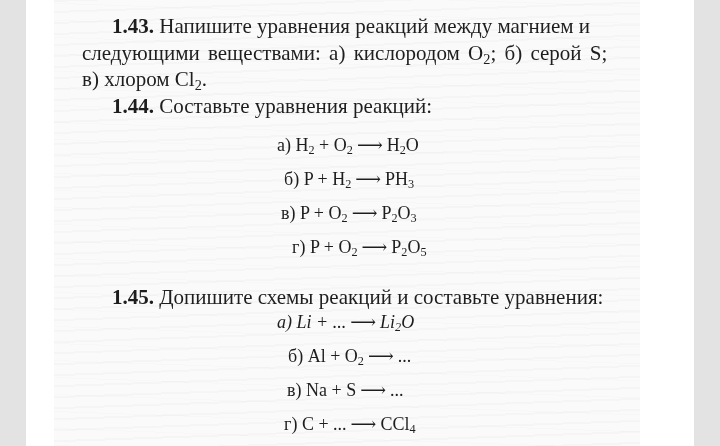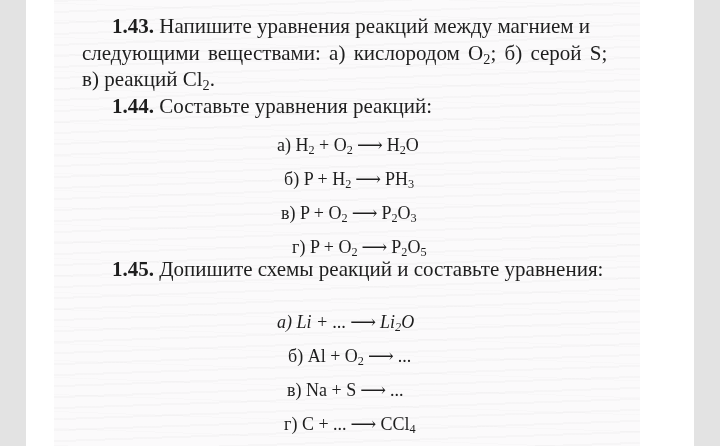--- a/index.html
+++ b/index.html
@@ -23,35 +23,35 @@
 <div class="scan"></div>
 
 <div class="line" style="left:112px;top:14px;text-align:right;">
   <span class="num">1.43.</span>
   <span>Напишите уравнения реакций между магнием и</span>
 </div>
 <div class="line" style="left:82px;top:41px;word-spacing:3px;">
   <span>следующими веществами: а) кислородом O</span><sub>2</sub><span>; б) серой S;</span>
 </div>
 <div class="line" style="left:82px;top:67px;">
-  <span>в) реакций Cl</span><sub>2</sub><span>.</span>
+  <span>в) хлором Cl</span><sub>2</sub><span>.</span>
 </div>
 
 <div class="line" style="left:112px;top:94px;">
   <span class="num">1.44.</span>
   <span>Составьте уравнения реакций:</span>
 </div>
 <div id="eq144">
     <div class="eq" style="left: 277px; top: 133px;"><span>а) </span><span>H</span><sub>2</sub><span> + O</span><sub>2</sub><span class="arrow">⟶</span><span>H</span><sub>2</sub><span>O</span></div>
     <div class="eq" style="left: 284px; top: 167px;"><span>б) </span><span>P</span><span> + H</span><sub>2</sub><span class="arrow">⟶</span><span>PH</span><sub>3</sub></div>
     <div class="eq" style="left: 281px; top: 201px; text-align: right;"><span>в) </span><span>P</span><span> + O</span><sub>2</sub><span class="arrow">⟶</span><span>P</span><sub>2</sub><span>O</span><sub>3</sub></div>
     <div class="eq" style="left: 292px; top: 235px;"><span>г) </span><span>P</span><span> + O</span><sub>2</sub><span class="arrow">⟶</span><span>P</span><sub>2</sub><span>O</span><sub>5</sub></div>
   </div>
 
-<div class="line" style="left:112px;top:257px;font-family:Liberation Serif, serif;">
+<div class="line" style="left:112px;top:285px;font-family:Liberation Serif, serif;">
   <span class="num">1.45.</span>
   <span>Допишите схемы реакций и составьте уравнения:</span>
 </div>
 <div id="eq145">
     <div class="eq" style="left: 277px; top: 310px; font-style: italic;"><span>а) </span><span>Li</span><span> + ...</span><span class="arrow">⟶</span><span>Li</span><sub>2</sub><span>O</span></div>
     <div class="eq" style="left: 288px; top: 344px;"><span>б) </span><span>Al</span><span> + O</span><sub>2</sub><span class="arrow">⟶</span><span>...</span></div>
     <div class="eq" style="left: 287px; top: 378px;"><span>в) </span><span>Na</span><span> + S</span><span class="arrow">⟶</span><span>...</span></div>
     <div class="eq" style="left: 284px; top: 412px; text-align: center;"><span>г) </span><span>C</span><span> + ...</span><span class="arrow">⟶</span><span>CCl</span><sub>4</sub></div>
   </div>
 

